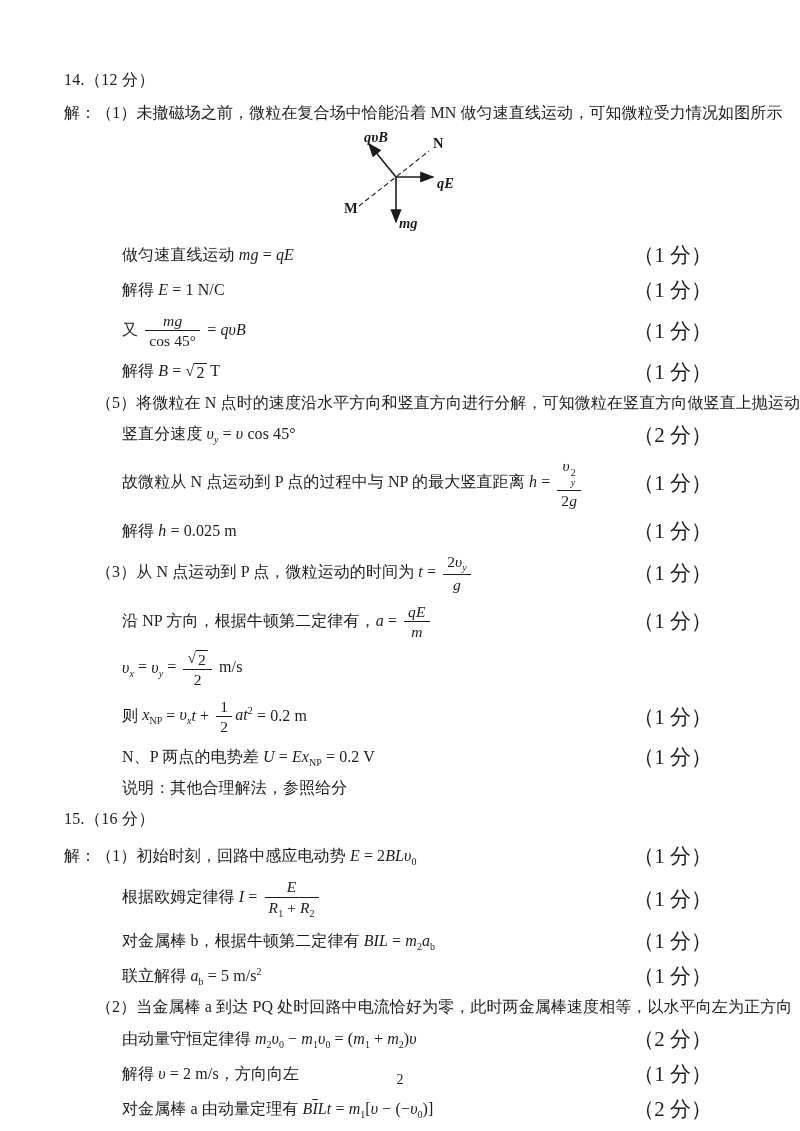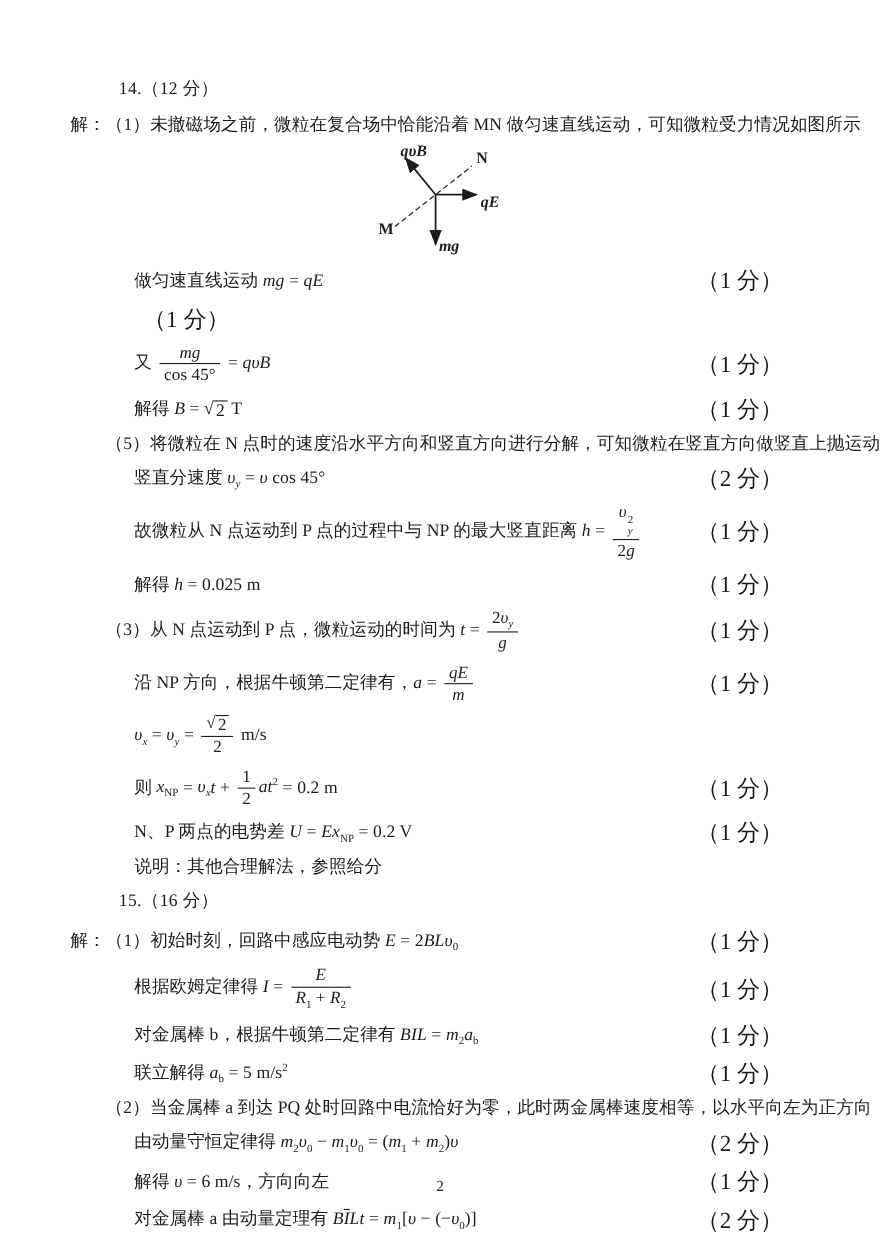--- a/index.html
+++ b/index.html
@@ -8,21 +8,21 @@
     height:1131px; background:#ffffff; color:#1c1c1c; position:relative; overflow:hidden;
     font-family:"Liberation Serif","DejaVu Serif",serif; font-size:16px;
   }
   .page { padding:70px 64px 0 64px; }
   .line { display:flex; align-items:center; min-height:21px; margin-bottom:7px; }
   .line-body { flex:1 1 auto; white-space:nowrap; letter-spacing:0.1px; }
   .ind1 { padding-left:32px; }
   .ind2 { padding-left:58px; }
   .bold .line-body { font-weight:normal; }
   .score { flex:0 0 auto; margin-left:8px; padding-right:24px; white-space:nowrap; font-size:21px; }
-  .ph { margin-bottom:12px;margin-left:44px; }
+  .ph { margin-bottom:12px; }
   .ph .line-body { letter-spacing:0.3px; }
   .problem-15 .ph { margin-top:10px; }
   
   .t { font-style:normal; }
   .mi { font-style:italic; }
   .ovl { text-decoration:overline; }
   .frac { display:inline-flex; flex-direction:column; vertical-align:middle; text-align:center;
           margin:1px 3px; line-height:1.12; font-size:15.5px; }
   .frac .num { display:block; border-bottom:1.2px solid #1c1c1c; padding:0 4px 1px; }
   .frac .den { display:block; padding:1px 4px 0; }
@@ -75,20 +75,21 @@
         <text x="104" y="97" class="lbl-bi">mg</text>
       </svg>
     </div>
 
     <div id="p14-lines">
         <div class="line ind2">
           <span class="line-body"><span class="t">做匀速直线运动 </span><span class="mi">mg</span><span class="t"> = </span><span class="mi">qE</span></span>
           <span class="score">（1 分）</span>
         </div>
         <div class="line ind2">
+          <span class="line-body"><span class="t">解得 </span><span class="mi">E</span><span class="t"> = 1 N/C</span></span>
           <span class="score">（1 分）</span>
         </div>
         <div class="line ind2">
           <span class="line-body"><span class="t">又 </span><span class="frac">
               <span class="num"><span class="mi">mg</span></span>
               <span class="den"><span class="t">cos 45°</span></span>
             </span><span class="t"> = </span><span class="mi">qυB</span></span>
           <span class="score">（1 分）</span>
         </div>
         <div class="line ind2">
@@ -184,21 +185,21 @@
           <span class="score">（1 分）</span>
         </div>
         <div class="line ind1">
           <span class="line-body"><span class="t">（2）当金属棒 a 到达 PQ 处时回路中电流恰好为零，此时两金属棒速度相等，以水平向左为正方向</span></span>
         </div>
         <div class="line ind2">
           <span class="line-body"><span class="t">由动量守恒定律得 </span><span class="scrw"><span class="mi">m</span><span class="subn">2</span></span><span class="scrw"><span class="mi">υ</span><span class="subn">0</span></span><span class="t"> − </span><span class="scrw"><span class="mi">m</span><span class="subn">1</span></span><span class="scrw"><span class="mi">υ</span><span class="subn">0</span></span><span class="t"> = (</span><span class="scrw"><span class="mi">m</span><span class="subn">1</span></span><span class="t"> + </span><span class="scrw"><span class="mi">m</span><span class="subn">2</span></span><span class="t">)</span><span class="mi">υ</span></span>
           <span class="score">（2 分）</span>
         </div>
         <div class="line ind2">
-          <span class="line-body"><span class="t">解得 </span><span class="mi">υ</span><span class="t"> = 6 m/s，方向向左</span></span>
+          <span class="line-body"><span class="t">解得 </span><span class="mi">υ</span><span class="t"> = 2 m/s，方向向左</span></span>
           <span class="score">（1 分）</span>
         </div>
         <div class="line ind2">
           <span class="line-body"><span class="t">对金属棒 a 由动量定理有 </span><span class="mi">B</span><span class="mi ovl">I</span><span class="mi">Lt</span><span class="t"> = </span><span class="scrw"><span class="mi">m</span><span class="subn">1</span></span><span class="t">[</span><span class="mi">υ</span><span class="t"> − (−</span><span class="scrw"><span class="mi">υ</span><span class="subn">0</span></span><span class="t">)]</span></span>
           <span class="score">（2 分）</span>
         </div>
         <div class="line ind2">
           <span class="line-body"><span class="t">由 </span><span class="mi">q</span><span class="t"> = </span><span class="mi ovl">I</span><span class="mi">t</span><span class="t">，解得 </span><span class="mi">q</span><span class="t"> = 1.6 C</span></span>
           <span class="score">（1 分）</span>
         </div>

